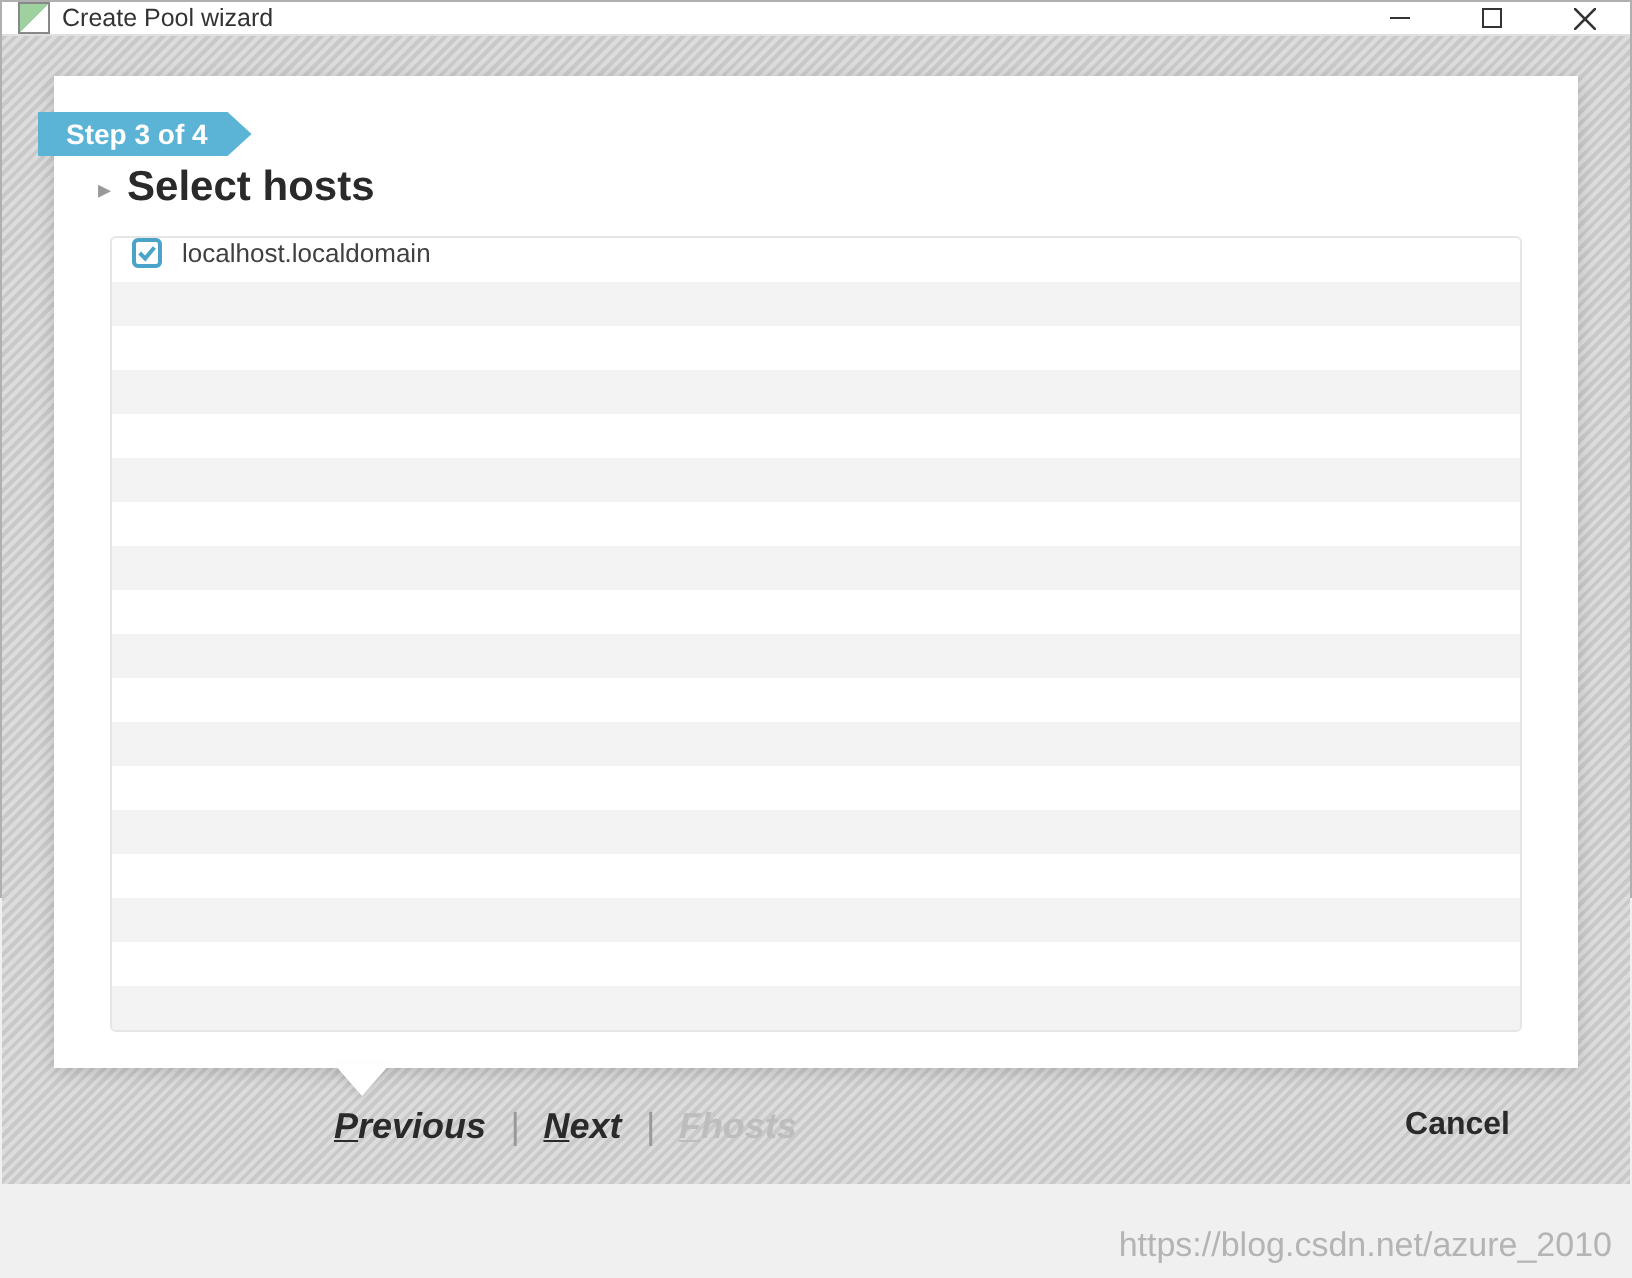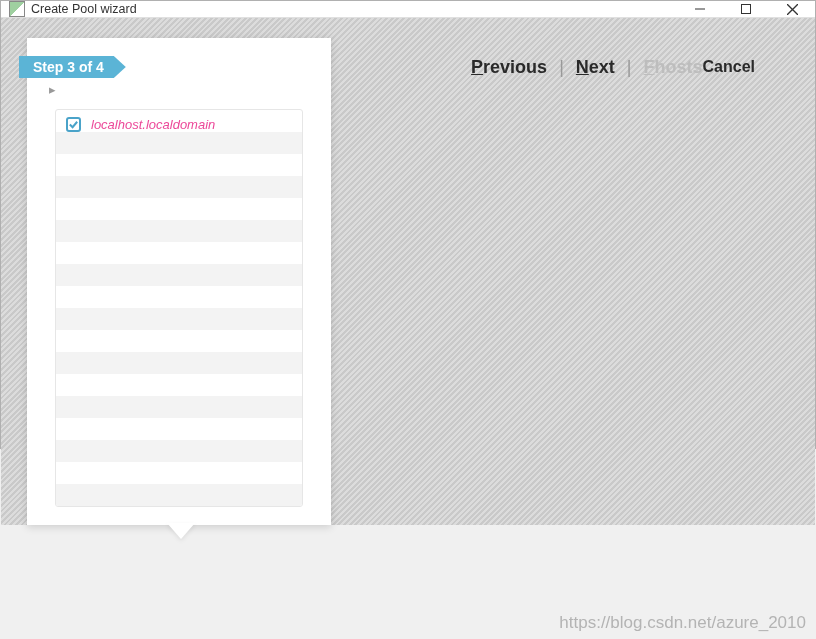--- a/index.html
+++ b/index.html
@@ -59,21 +59,21 @@
       flex: 1;
       background: repeating-linear-gradient(
         135deg,
         #c9c9c9 0px,
         #c9c9c9 2px,
         #dcdcdc 2px,
         #dcdcdc 4px
       );
       padding: 20px 26px 0 26px;
       display: flex;
-      flex-direction: row;
+      flex-direction: column;
     }
     .panel {
       background: #fff;
       flex: 1;
       box-shadow: 0 2px 8px rgba(0,0,0,0.15);
       position: relative;
       padding: 18px 28px 18px 28px;
       display: flex;
       flex-direction: column;
     }
@@ -111,25 +111,24 @@
     .host-list {
       border: 1px solid #e6e6e6;
       border-radius: 3px;
       flex: 1;
       overflow: hidden;
       background: #fff;
     }
     .host-row {
       height: 22px;
       display: flex;
-      align-items: flex-end;
+      align-items: flex-start;
       padding: 0 10px;
       font-size: 13px;
-      color: #ec4899;
-      font-style: italic;
+      color: #404040;
     }
     .host-row.alt { background: #f3f3f3; }
     .host-row .chk {
       width: 15px;
       height: 15px;
       border: 2px solid #4aa3c9;
       border-radius: 3px;
       margin-right: 10px;
       display: flex;
       align-items: center;
@@ -155,20 +154,21 @@
       padding: 0 34px 0 140px;
       background: transparent;
     }
     .nav-links {
       display: flex;
       align-items: center;
       gap: 0;
       font-size: 18px;
       font-weight: 600;
       color: #333;
+      font-style: italic;
     }
     .nav-link {
       cursor: pointer;
       color: #2a2a2a;
     }
     .nav-link .ul { text-decoration: underline; }
     .nav-sep {
       color: #999;
       margin: 0 12px;
       font-weight: 400;
@@ -220,20 +220,21 @@
     </div>
   </div>
 
   <div class="content-outer">
     <div class="panel">
       <div class="step-ribbon-wrap">
         <span class="step-ribbon">Step 3 of 4</span>
       </div>
       <div class="heading-row">
         <span class="heading-arrow">▸</span>
+        <span class="heading">Select hosts</span>
       </div>
 
       <div class="host-list" id="host-list">
           <div class="host-row">
             <span class="chk">
               <svg width="11" height="11" viewBox="0 0 12 12">
                 <polyline points="2,6 5,9 10,3" fill="none" stroke="#4aa3c9" stroke-width="2.2"></polyline>
               </svg>
             </span>
             <span>localhost.localdomain</span>

